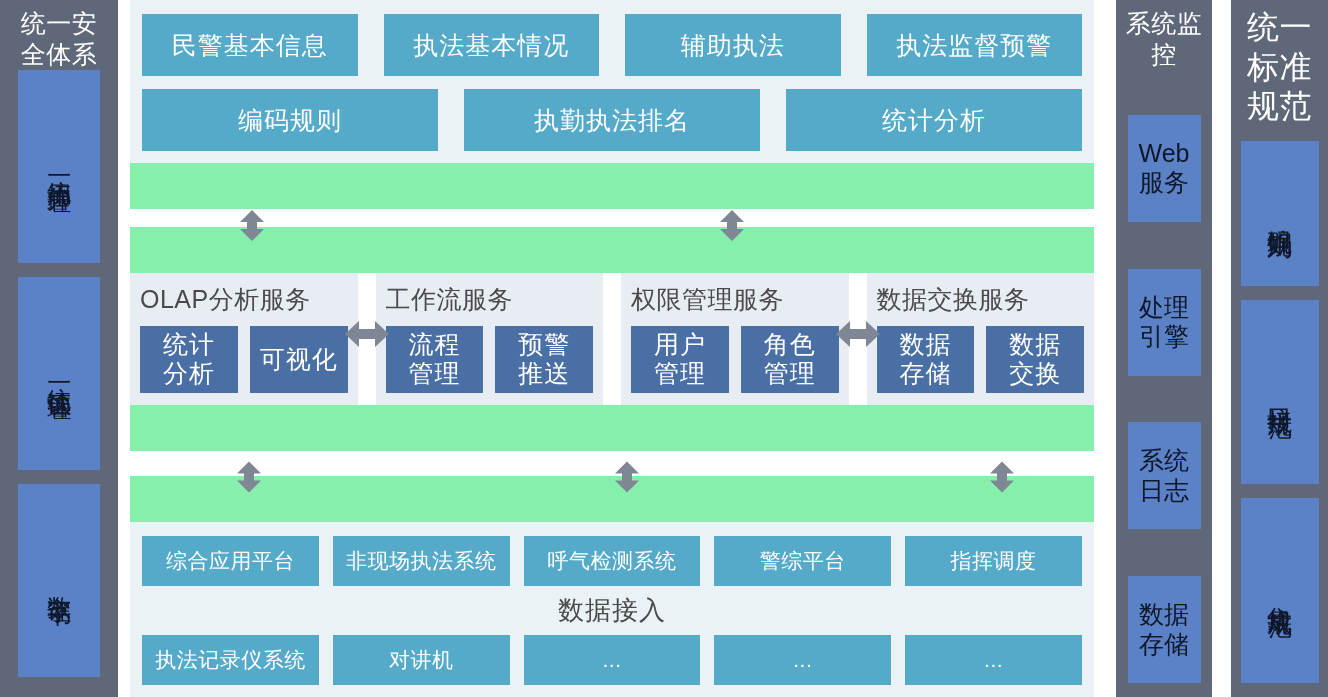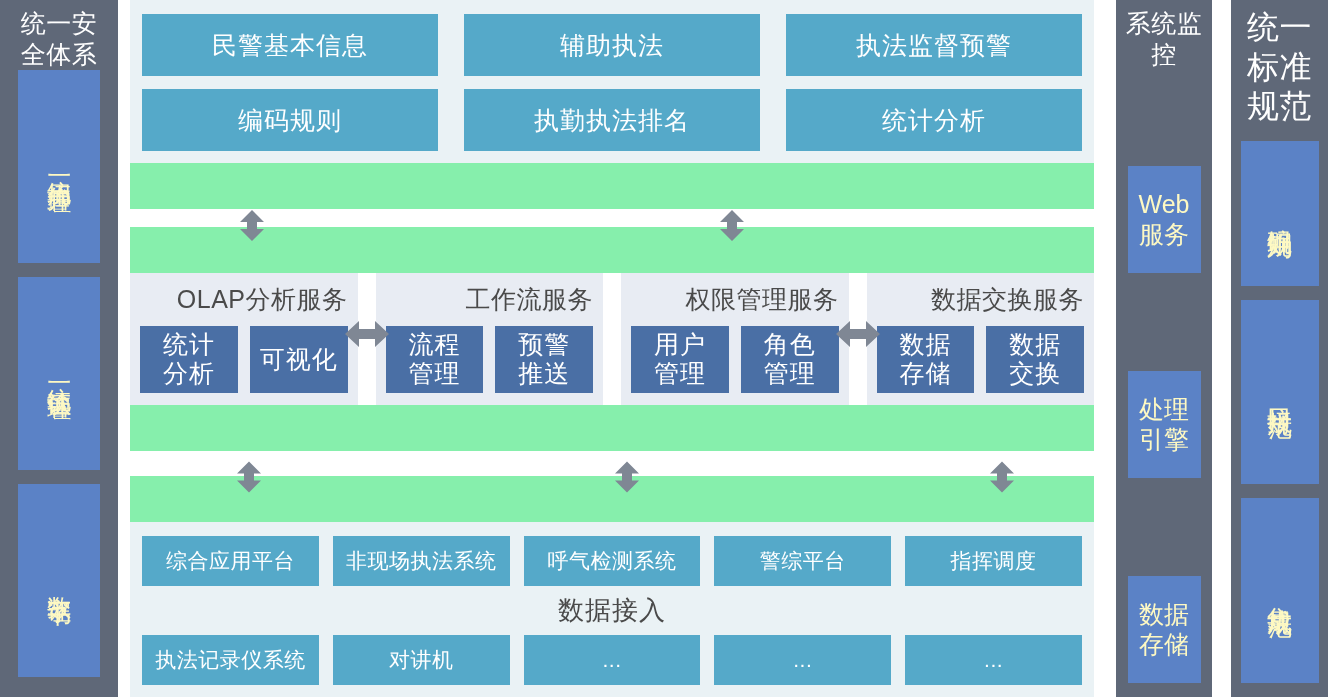--- a/index.html
+++ b/index.html
@@ -14,21 +14,21 @@
   .gray-col{
     background:#5f6878;
     display:flex;flex-direction:column;align-items:center;
     box-sizing:border-box;
   }
   .gray-col .col-title{
     color:#ffffff;text-align:center;line-height:1.24;
     font-weight:400;letter-spacing:.5px;
   }
   .blue-box{
-    background:#5b82c6;color:#fef9c3;
+    background:#5b82c6;color:#0f172a;
     display:flex;align-items:center;justify-content:center;
     text-align:center;box-sizing:border-box;
   }
 
   
   .sidebar-left{width:118px;padding-top:8px;flex:0 0 118px;}
   .sidebar-left .col-title{font-size:25px;margin-bottom:0;padding:0 12px;}
   .sidebar-left .blue-box{
     width:82px;font-size:24px;line-height:1.18;
     writing-mode:vertical-rl;text-orientation:upright;
@@ -97,21 +97,21 @@
   }
   .vert-arrow svg{display:block;width:34px;height:33px;}
 
   
   .sec-mid{
     height:237px;display:flex;align-items:stretch;
     position:relative;background:#ffffff;
   }
   .svc-panel{
     background:#e8ecf3;flex:1 1 0;
-    display:flex;flex-direction:column;align-items:flex-end;
+    display:flex;flex-direction:column;align-items:flex-start;
     padding:8px 10px 12px 10px;box-sizing:border-box;
   }
   .svc-title{
     color:#4a4a4a;font-size:25px;margin:2px 0 10px 0;
     letter-spacing:.5px;
   }
   .svc-boxes{display:flex;gap:12px;flex:1 1 auto;width:100%;}
   .svc-box{
     background:#4a6fa5;color:#ffffff;flex:1 1 0;
     display:flex;flex-direction:column;
@@ -167,20 +167,21 @@
   </div>
 
   <div class="gap-col-left"></div>
 
   <div class="main">
 
     <div class="sec-top">
       <div class="tile-grid">
         <div class="tile-row">
           <div class="tile">民警基本信息</div>
+          <div class="tile">执法基本情况</div>
           <div class="tile">辅助执法</div>
           <div class="tile">执法监督预警</div>
         </div>
         <div class="tile-row">
           <div class="tile">编码规则</div>
           <div class="tile">执勤执法排名</div>
           <div class="tile">统计分析</div>
         </div>
       </div>
     </div>
@@ -318,20 +319,24 @@
   <div class="gray-col col-monitor">
     <div class="col-title">系统监控</div>
     <div class="blue-box m1">
       <span>Web</span>
       <span>服务</span>
     </div>
     <div class="blue-box m2">
       <span>处理</span>
       <span>引擎</span>
     </div>
+    <div class="blue-box m3">
+      <span>系统</span>
+      <span>日志</span>
+    </div>
     <div class="blue-box m4">
       <span>数据</span>
       <span>存储</span>
     </div>
   </div>
 
   <div class="gap-col"></div>
 
   <div class="gray-col col-standard">
     <div class="col-title">统一标准规范</div>

